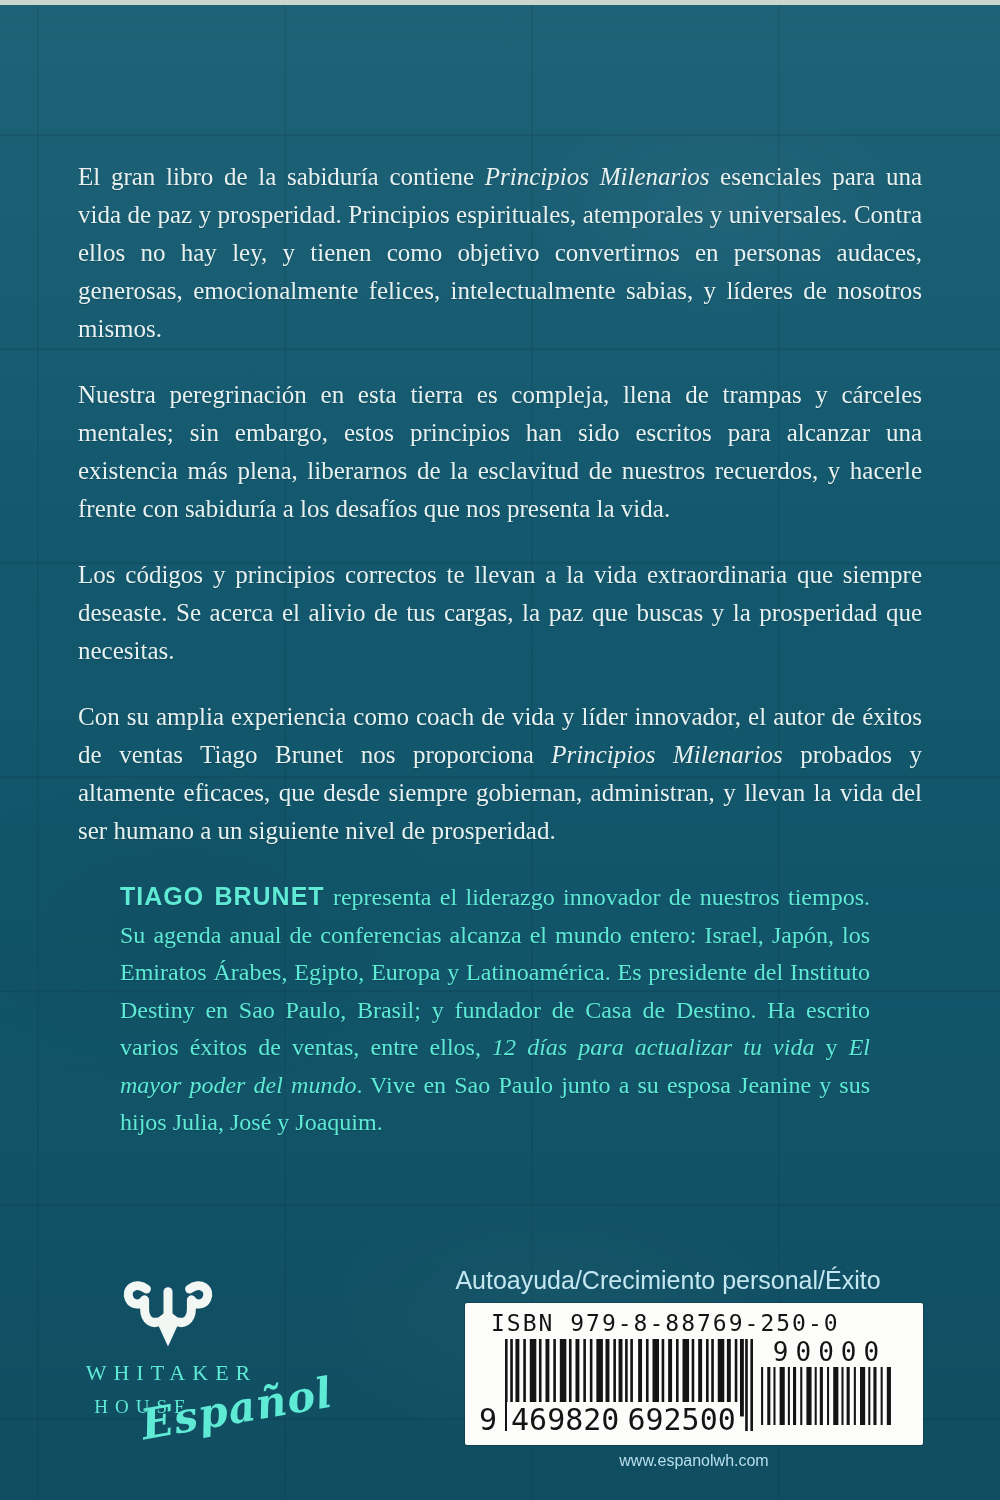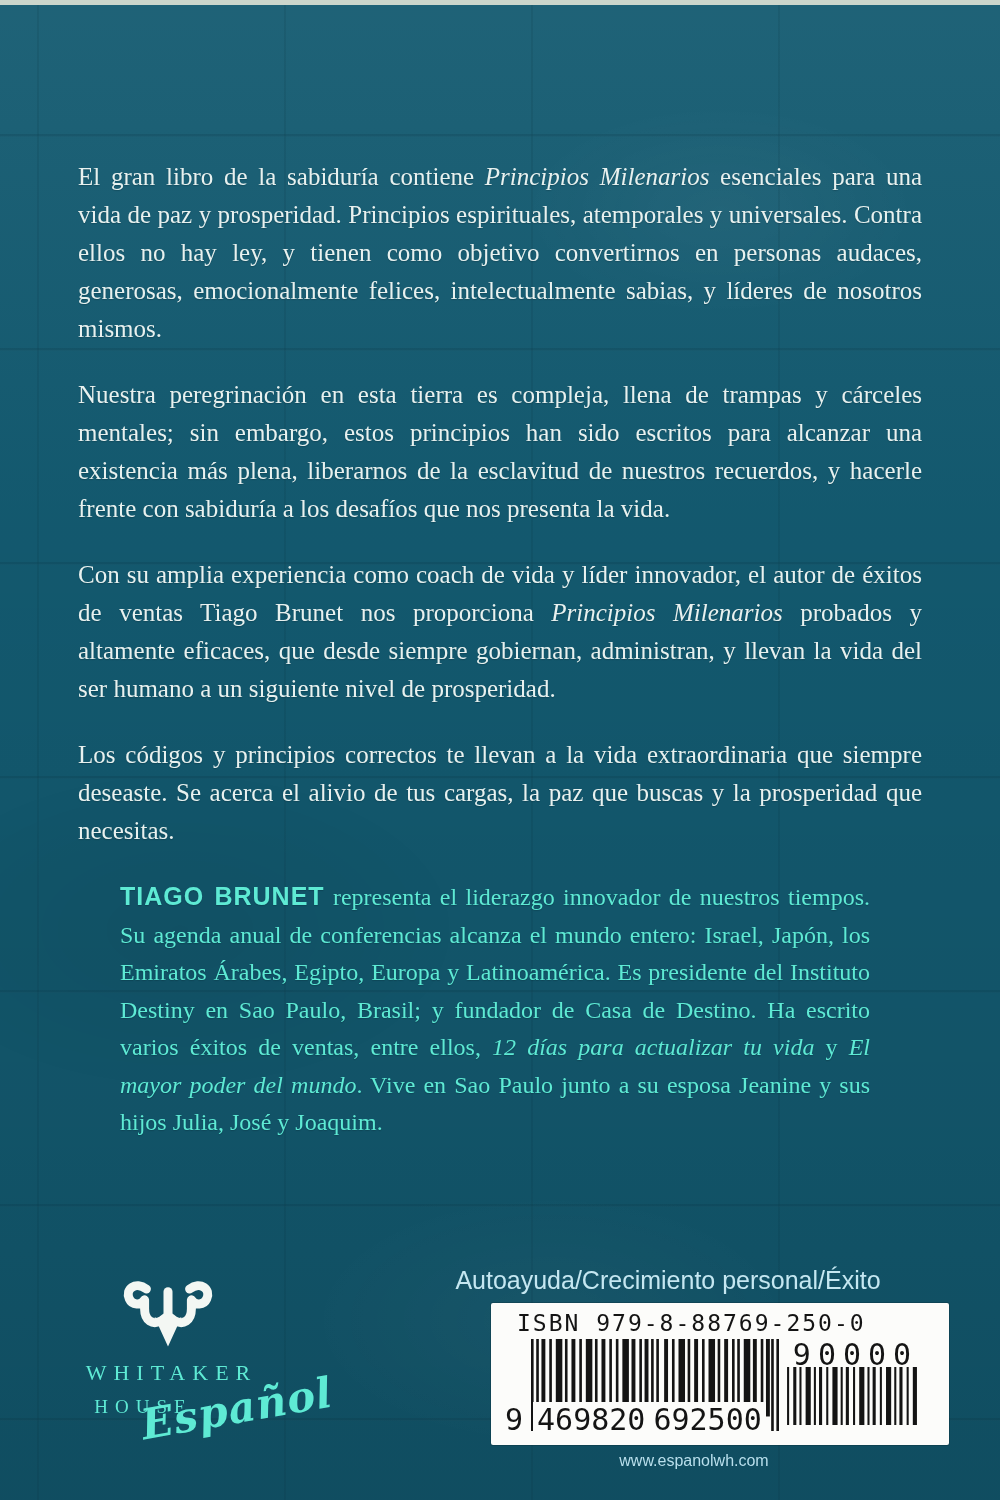--- a/index.html
+++ b/index.html
@@ -50,58 +50,58 @@
     position:absolute;left:82px;top:104px;
     font-family:"DejaVu Serif",serif;font-style:italic;font-weight:700;
     font-size:42px;transform:rotate(-10deg);letter-spacing:1px;
   }
 
   .category{
     position:absolute;left:434px;width:468px;top:1266px;text-align:center;
     color:#c5e7f1;font-family:"Liberation Sans",sans-serif;font-size:25px;
   }
   .barcode-box{
-    position:absolute;left:491px;top:1303px;width:458px;height:142px;
+    position:absolute;left:465px;top:1303px;width:458px;height:142px;
     background:#fcfcfa;border-radius:2px;box-shadow:0 0 0 1px rgba(0,0,0,0.15);
   }
   .isbn{
     position:absolute;top:7px;left:26px;color:#141414;
     font-family:"DejaVu Sans Mono","Liberation Mono",monospace;
     font-size:23px;letter-spacing:2px;white-space:nowrap;
   }
   .main-barcode{position:absolute;left:40px;top:36px;width:248px;height:92px;}
   .main-digits{
     position:absolute;left:14px;top:99px;color:#141414;
     font-family:"DejaVu Sans Mono","Liberation Mono",monospace;font-size:30px;
     display:flex;gap:0;
   }
   .main-digits .dg{background:#fcfcfa;padding:0 4px;}
   .main-digits .lead{margin-right:10px;background:transparent;}
   .supp-digits{
     position:absolute;right:26px;top:34px;width:142px;text-align:center;color:#141414;
-    font-family:"DejaVu Sans Mono","Liberation Mono",monospace;font-size:30px;letter-spacing:7px;text-indent:7px;
+    font-family:"DejaVu Sans Mono","Liberation Mono",monospace;font-size:26px;letter-spacing:7px;text-indent:7px;
   }
   .supp-barcode{position:absolute;right:30px;top:64px;width:134px;height:58px;}
 
   .website{
     position:absolute;left:460px;width:468px;top:1452px;text-align:center;
     color:#b9dfec;font-family:"Liberation Sans",sans-serif;font-size:16px;
   }
 </style>
 </head>
 <body>
 
 <div class="texture"></div>
 <div class="top-strip"></div>
 
 <section class="synopsis">
   <p><span class="seg-n">El gran libro de la sabiduría contiene </span><span class="seg-i">Principios Milenarios</span><span class="seg-n"> esenciales para una vida de paz y prosperidad. Principios espirituales, atemporales y universales. Contra ellos no hay ley, y tienen como objetivo convertirnos en personas audaces, generosas, emocionalmente felices, intelectualmente sabias, y líderes de nosotros mismos.</span></p>
   <p><span class="seg-n">Nuestra peregrinación en esta tierra es compleja, llena de trampas y cárceles mentales; sin embargo, estos principios han sido escritos para alcanzar una existencia más plena, liberarnos de la esclavitud de nuestros recuerdos, y hacerle frente con sabiduría a los desafíos que nos presenta la vida.</span></p>
+  <p><span class="seg-n">Los códigos y principios correctos te llevan a la vida extraordinaria que siempre deseaste. Se acerca el alivio de tus cargas, la paz que buscas y la prosperidad que necesitas.</span></p>
   <p><span class="seg-n">Con su amplia experiencia como coach de vida y líder innovador, el autor de éxitos de ventas Tiago Brunet nos proporciona </span><span class="seg-i">Principios Milenarios</span><span class="seg-n"> probados y altamente eficaces, que desde siempre gobiernan, administran, y llevan la vida del ser humano a un siguiente nivel de prosperidad.</span></p>
-  <p><span class="seg-n">Los códigos y principios correctos te llevan a la vida extraordinaria que siempre deseaste. Se acerca el alivio de tus cargas, la paz que buscas y la prosperidad que necesitas.</span></p>
 </section>
 
 <section class="bio">
   <p><span class="seg-b">TIAGO BRUNET</span><span class="seg-n"> representa el liderazgo innovador de nuestros tiempos. Su agenda anual de conferencias alcanza el mundo entero: Israel, Japón, los Emiratos Árabes, Egipto, Europa y Latinoamérica. Es presidente del Instituto Destiny en Sao Paulo, Brasil; y fundador de Casa de Destino. Ha escrito varios éxitos de ventas, entre ellos, </span><span class="seg-i">12 días para actualizar tu vida</span><span class="seg-n"> y </span><span class="seg-i">El mayor poder del mundo</span><span class="seg-n">. Vive en Sao Paulo junto a su esposa Jeanine y sus hijos Julia, José y Joaquim.</span></p>
 </section>
 
 <div class="publisher">
   <svg class="pub-mark" viewBox="0 0 100 80" xmlns="http://www.w3.org/2000/svg">
     <g stroke="#f3f7f3" stroke-width="10" fill="none" stroke-linecap="round" stroke-linejoin="round">
       <path d="M26 10 C14 1 2 10 7 21 C10 28 20 29 24 22 L24 32 C24 45 33 51 43 45 L47 42"></path>

